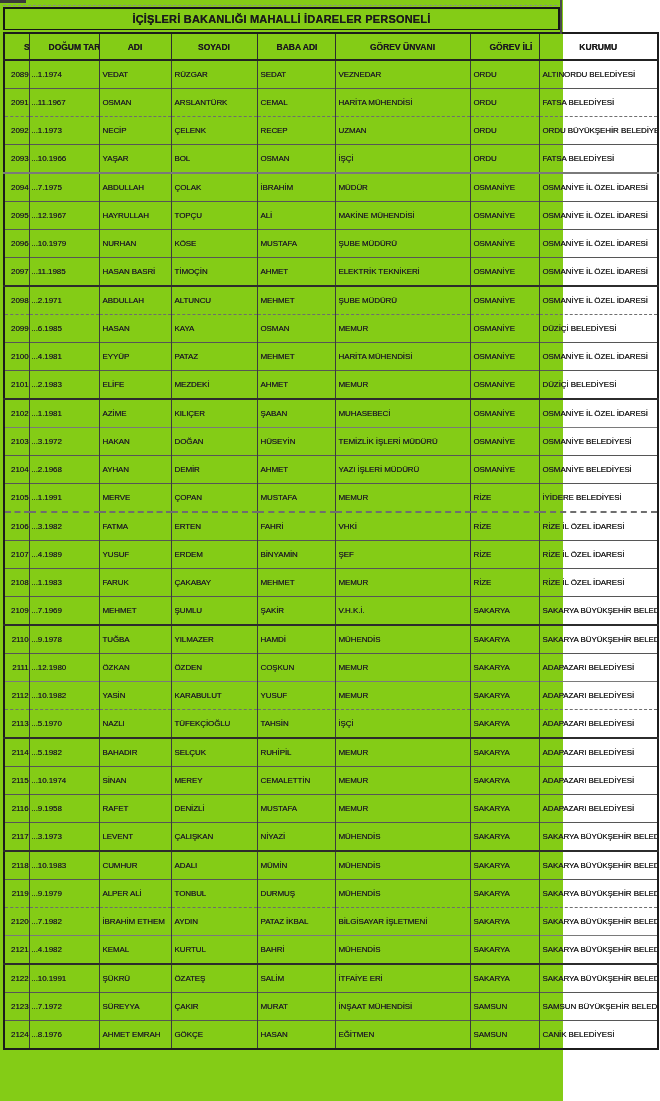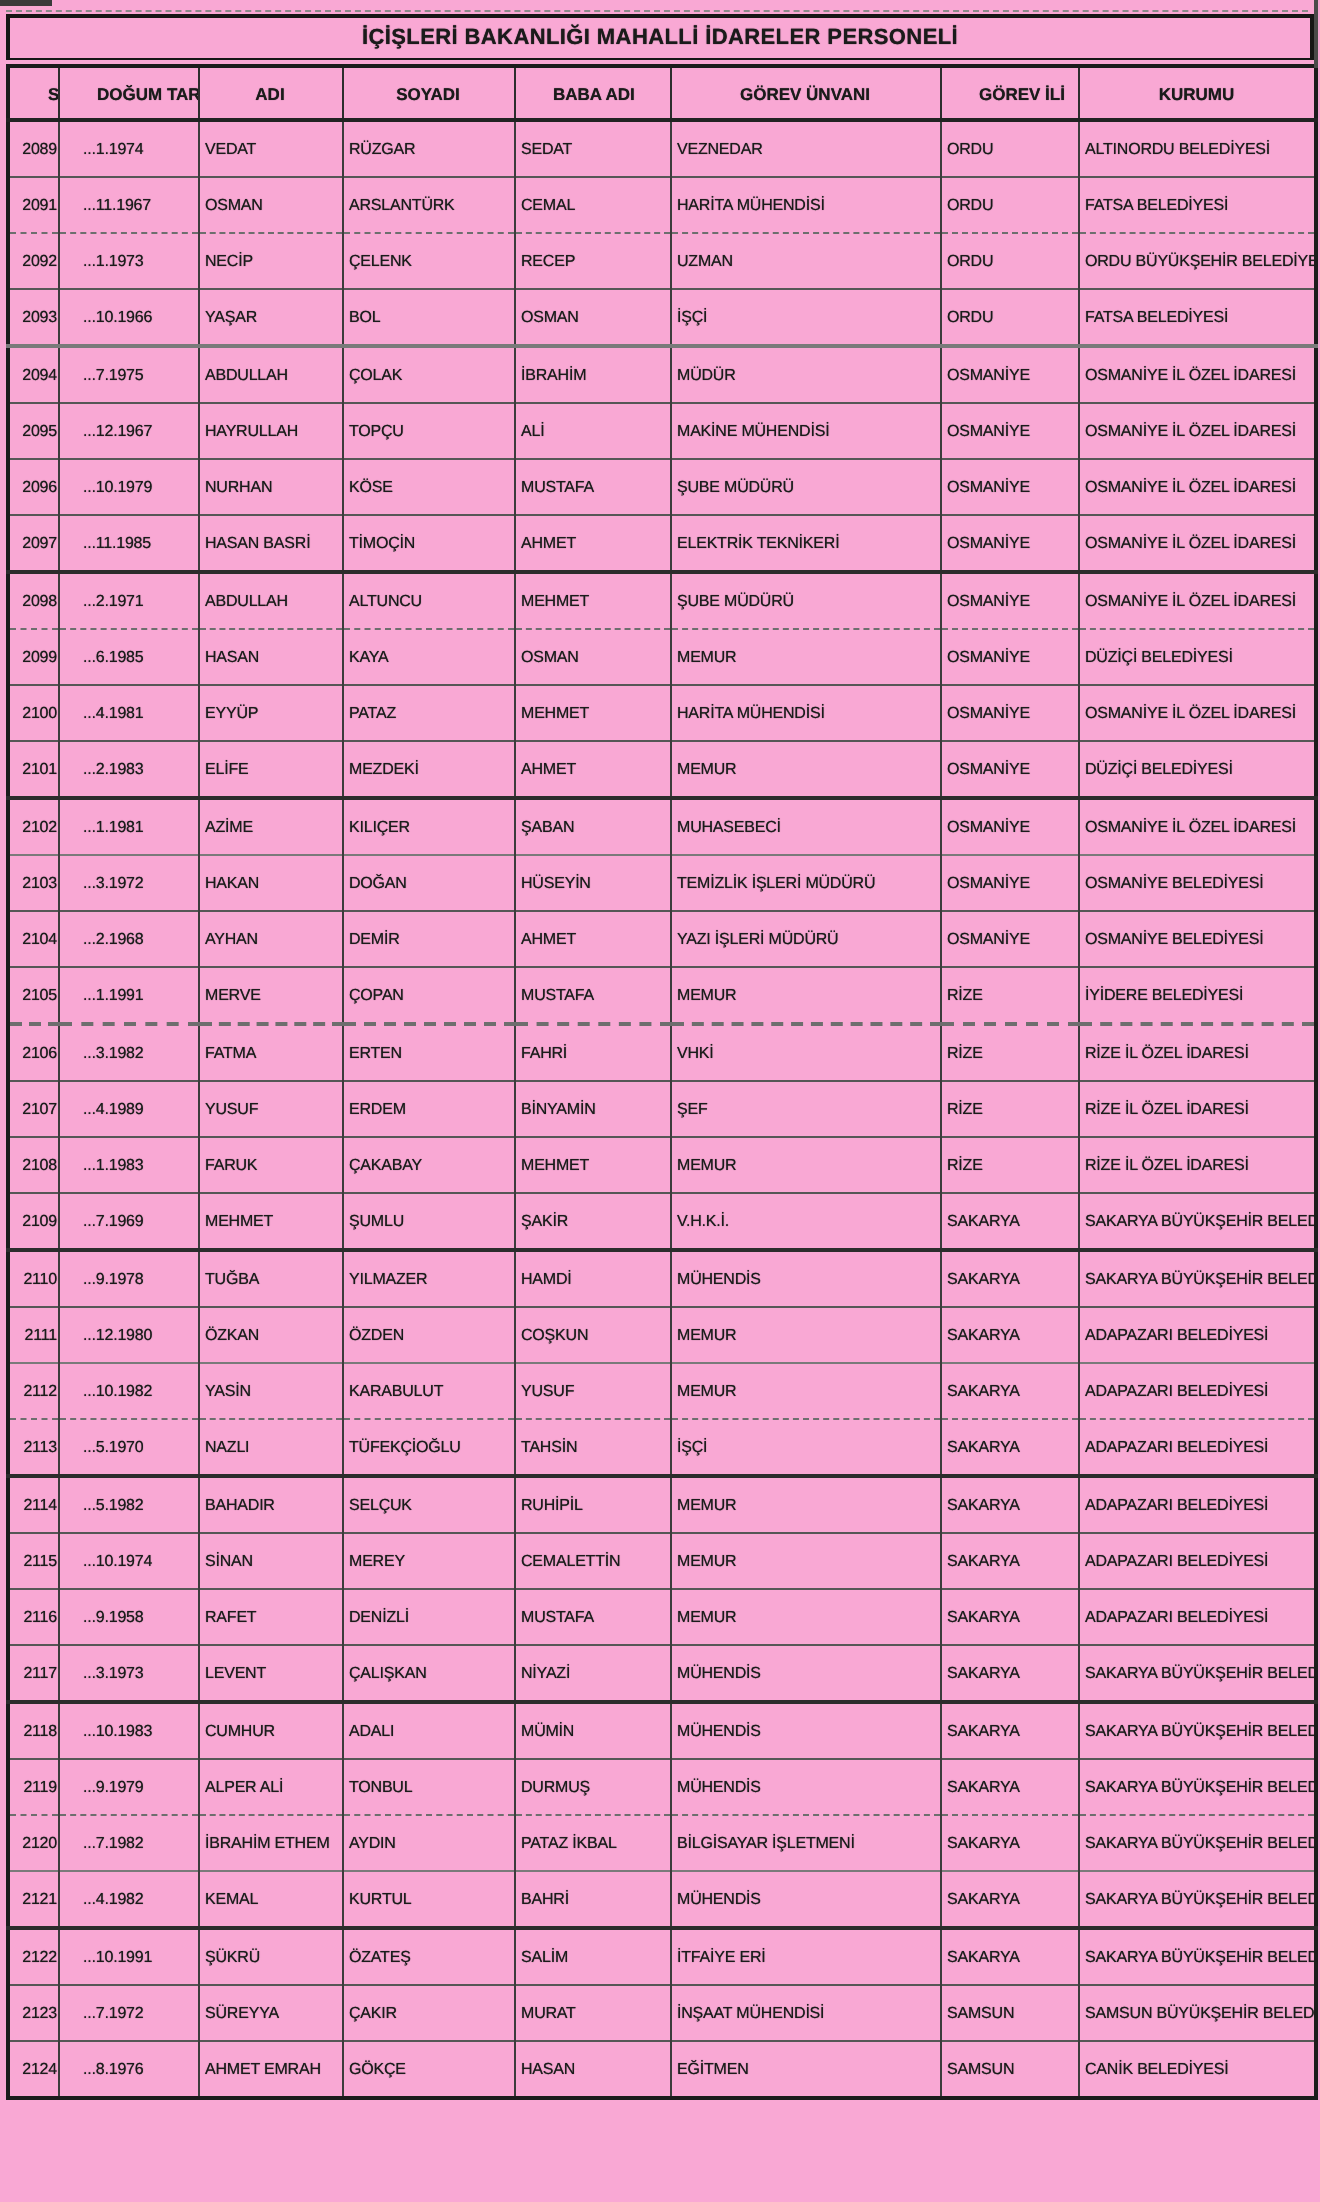--- a/index.html
+++ b/index.html
@@ -11,23 +11,23 @@
     width: 660px;
     height: 1101px;
     position: relative;
     overflow: hidden;
     font-family: "Liberation Sans", sans-serif;
     color: #1b1b1b;
   }
   .page {
     position: absolute;
     top: 0; left: 0;
-    width: 660px;
+    width: 563px;
     height: 1101px;
-    background: #f9a8d4;
+    background: #84cc16;
   }
   
   .tick-tl {
     position: absolute; top: 0; left: 0;
     width: 26px; height: 3px;
     background: #3a3a3a;
   }
   .tick-tr {
     position: absolute; top: 0; right: 1px;
     width: 2px; height: 34px;
@@ -89,21 +89,21 @@
     padding: 0 1px 0 3px;
     border-left: 1px solid #3c3c3c;
     border-right: 1px solid #3c3c3c;
     border-top: 1px solid #565656;
     white-space: nowrap;
     overflow: hidden;
     text-shadow: 0 0 0.45px #3a3a3a;
     letter-spacing: -0.1px;
   }
   tbody td.col-0 { text-align: right; padding: 0; }
-  tbody td.col-1 { padding-left: 12px; }
+  tbody td.col-1 { padding-left: 2px; }
   
   tbody tr:nth-child(4n+1) td { border-top: 2px solid #2c2c2c; }
   tbody tr:nth-child(7n+3) td { border-top-style: dashed; border-top-color: #6e6e6e; }
   tbody tr:nth-child(9n+5) td { border-top-color: #7a7a7a; margin-top: 24px; }
   tbody tr:first-child td { border-top: 1px solid #2d2d2d; }
 </style>
 </head>
 <body>
 
 <div class="page">

